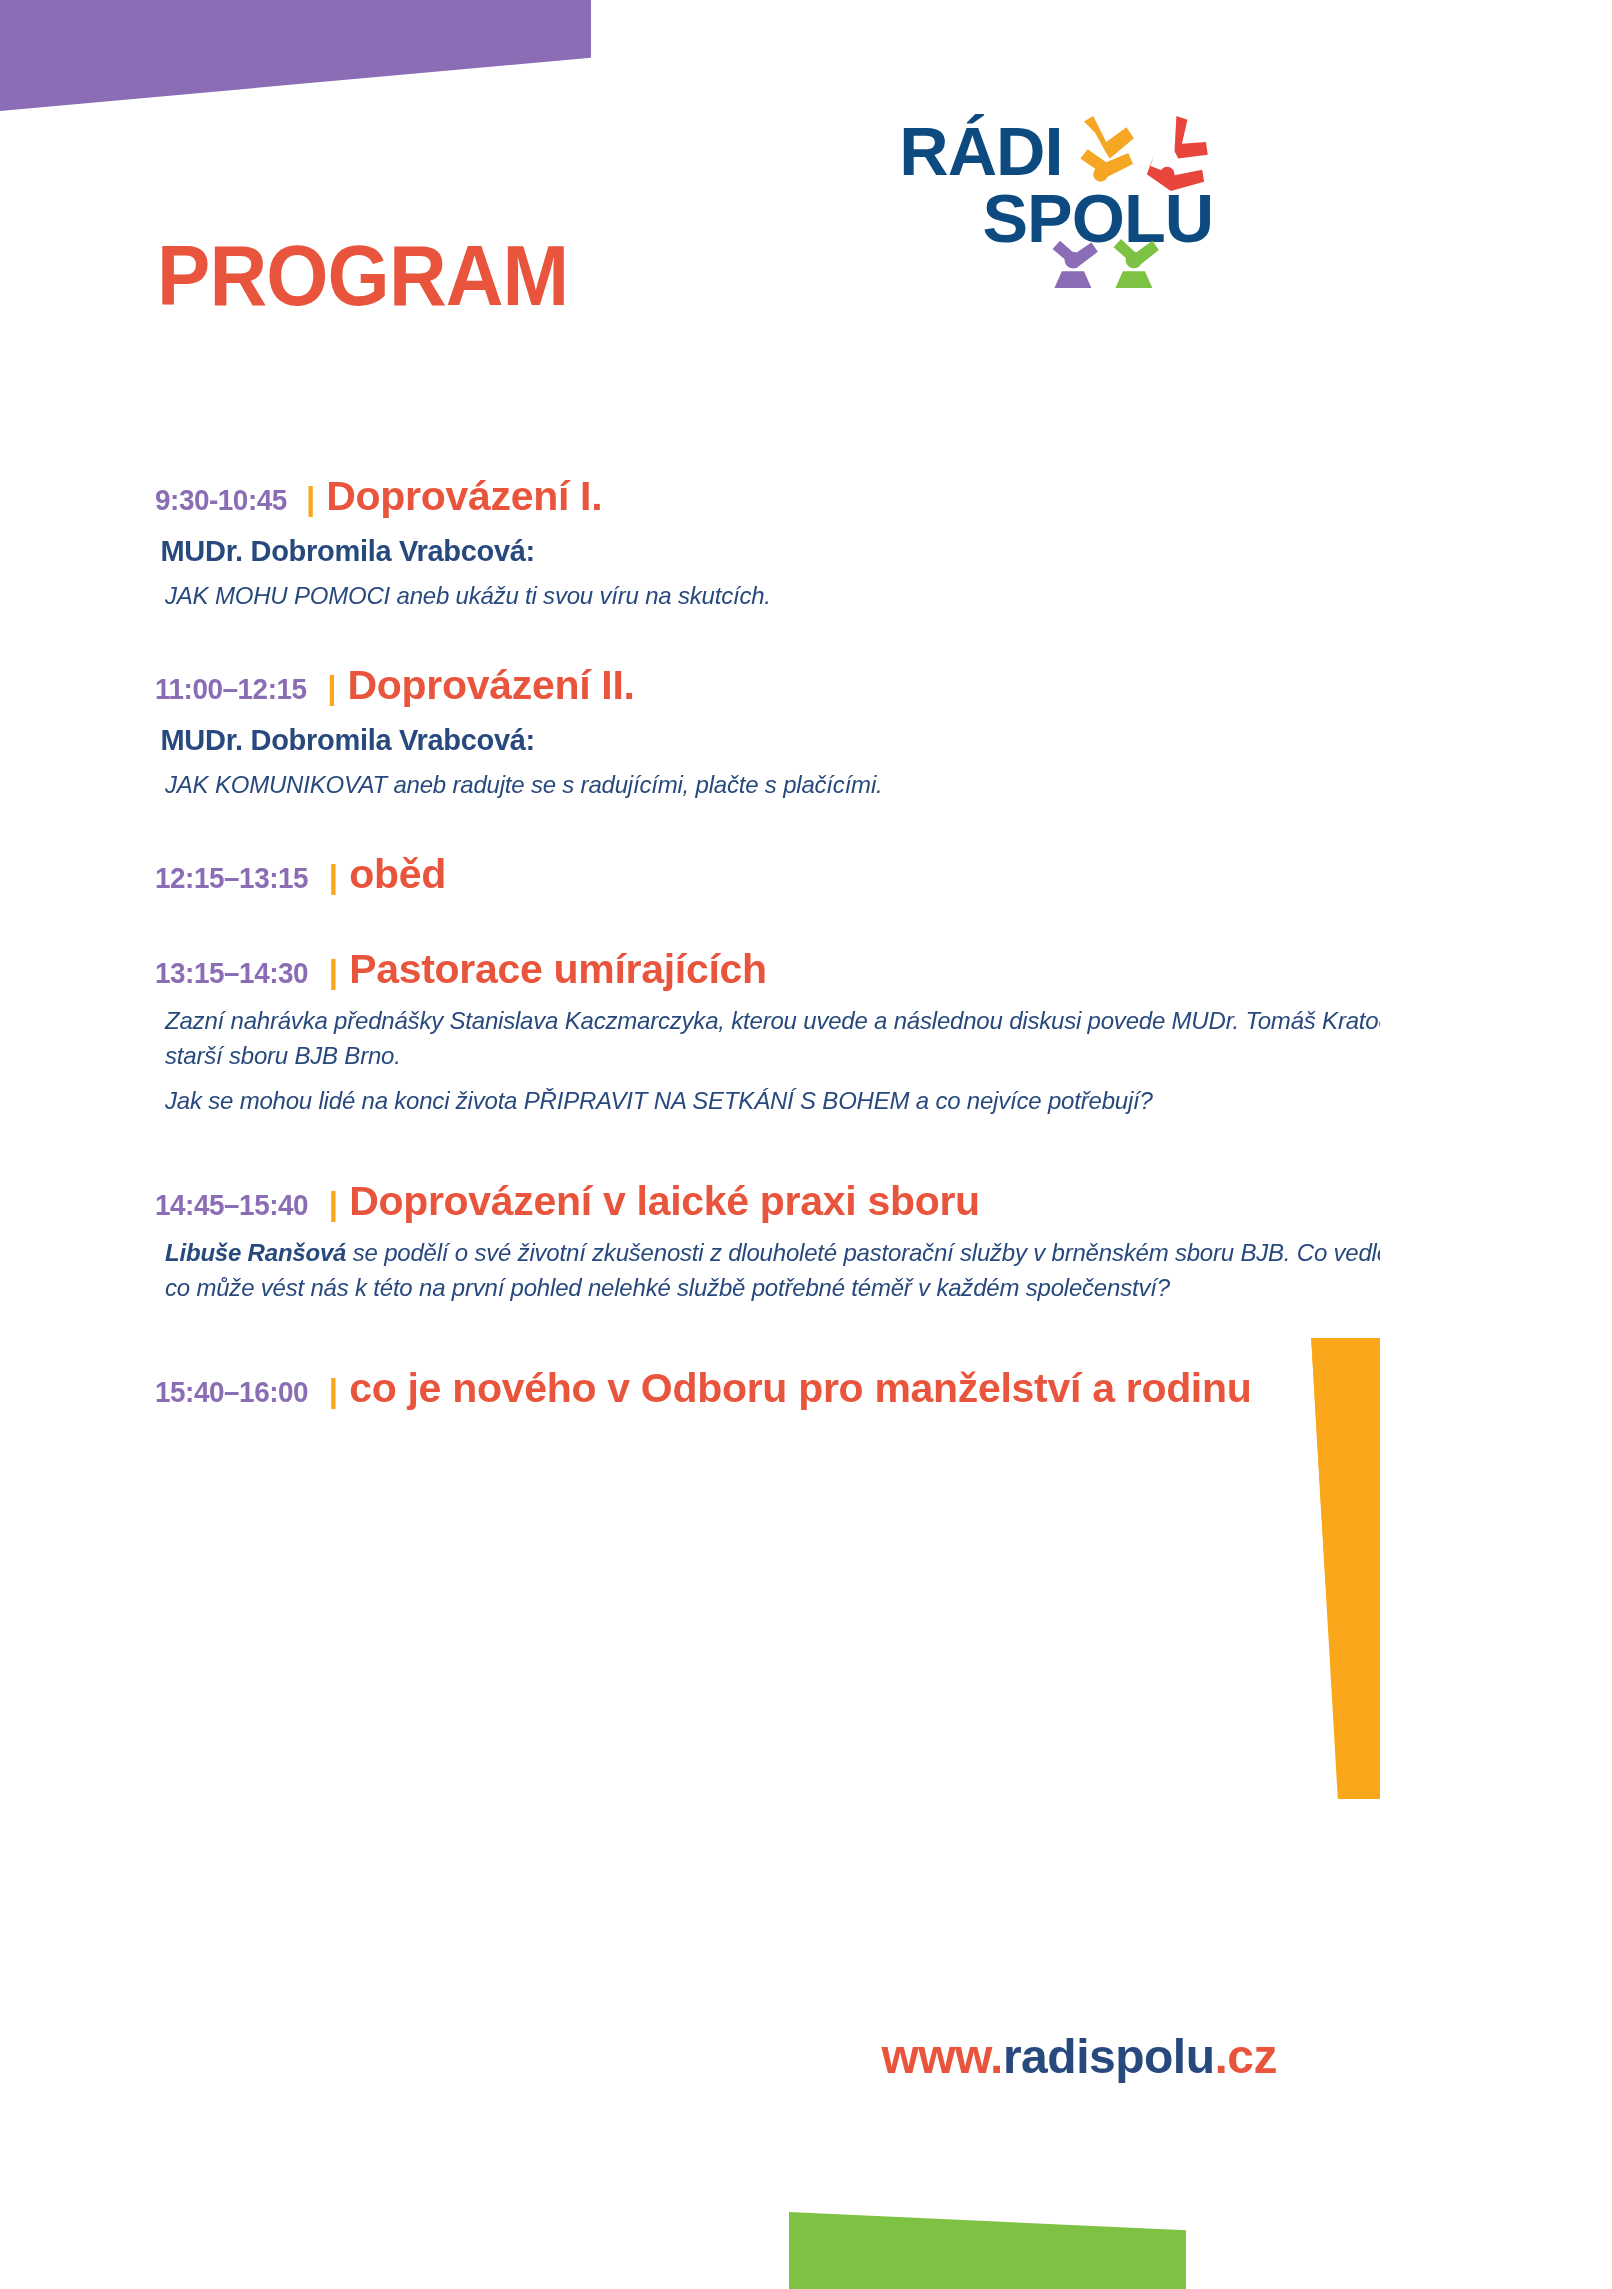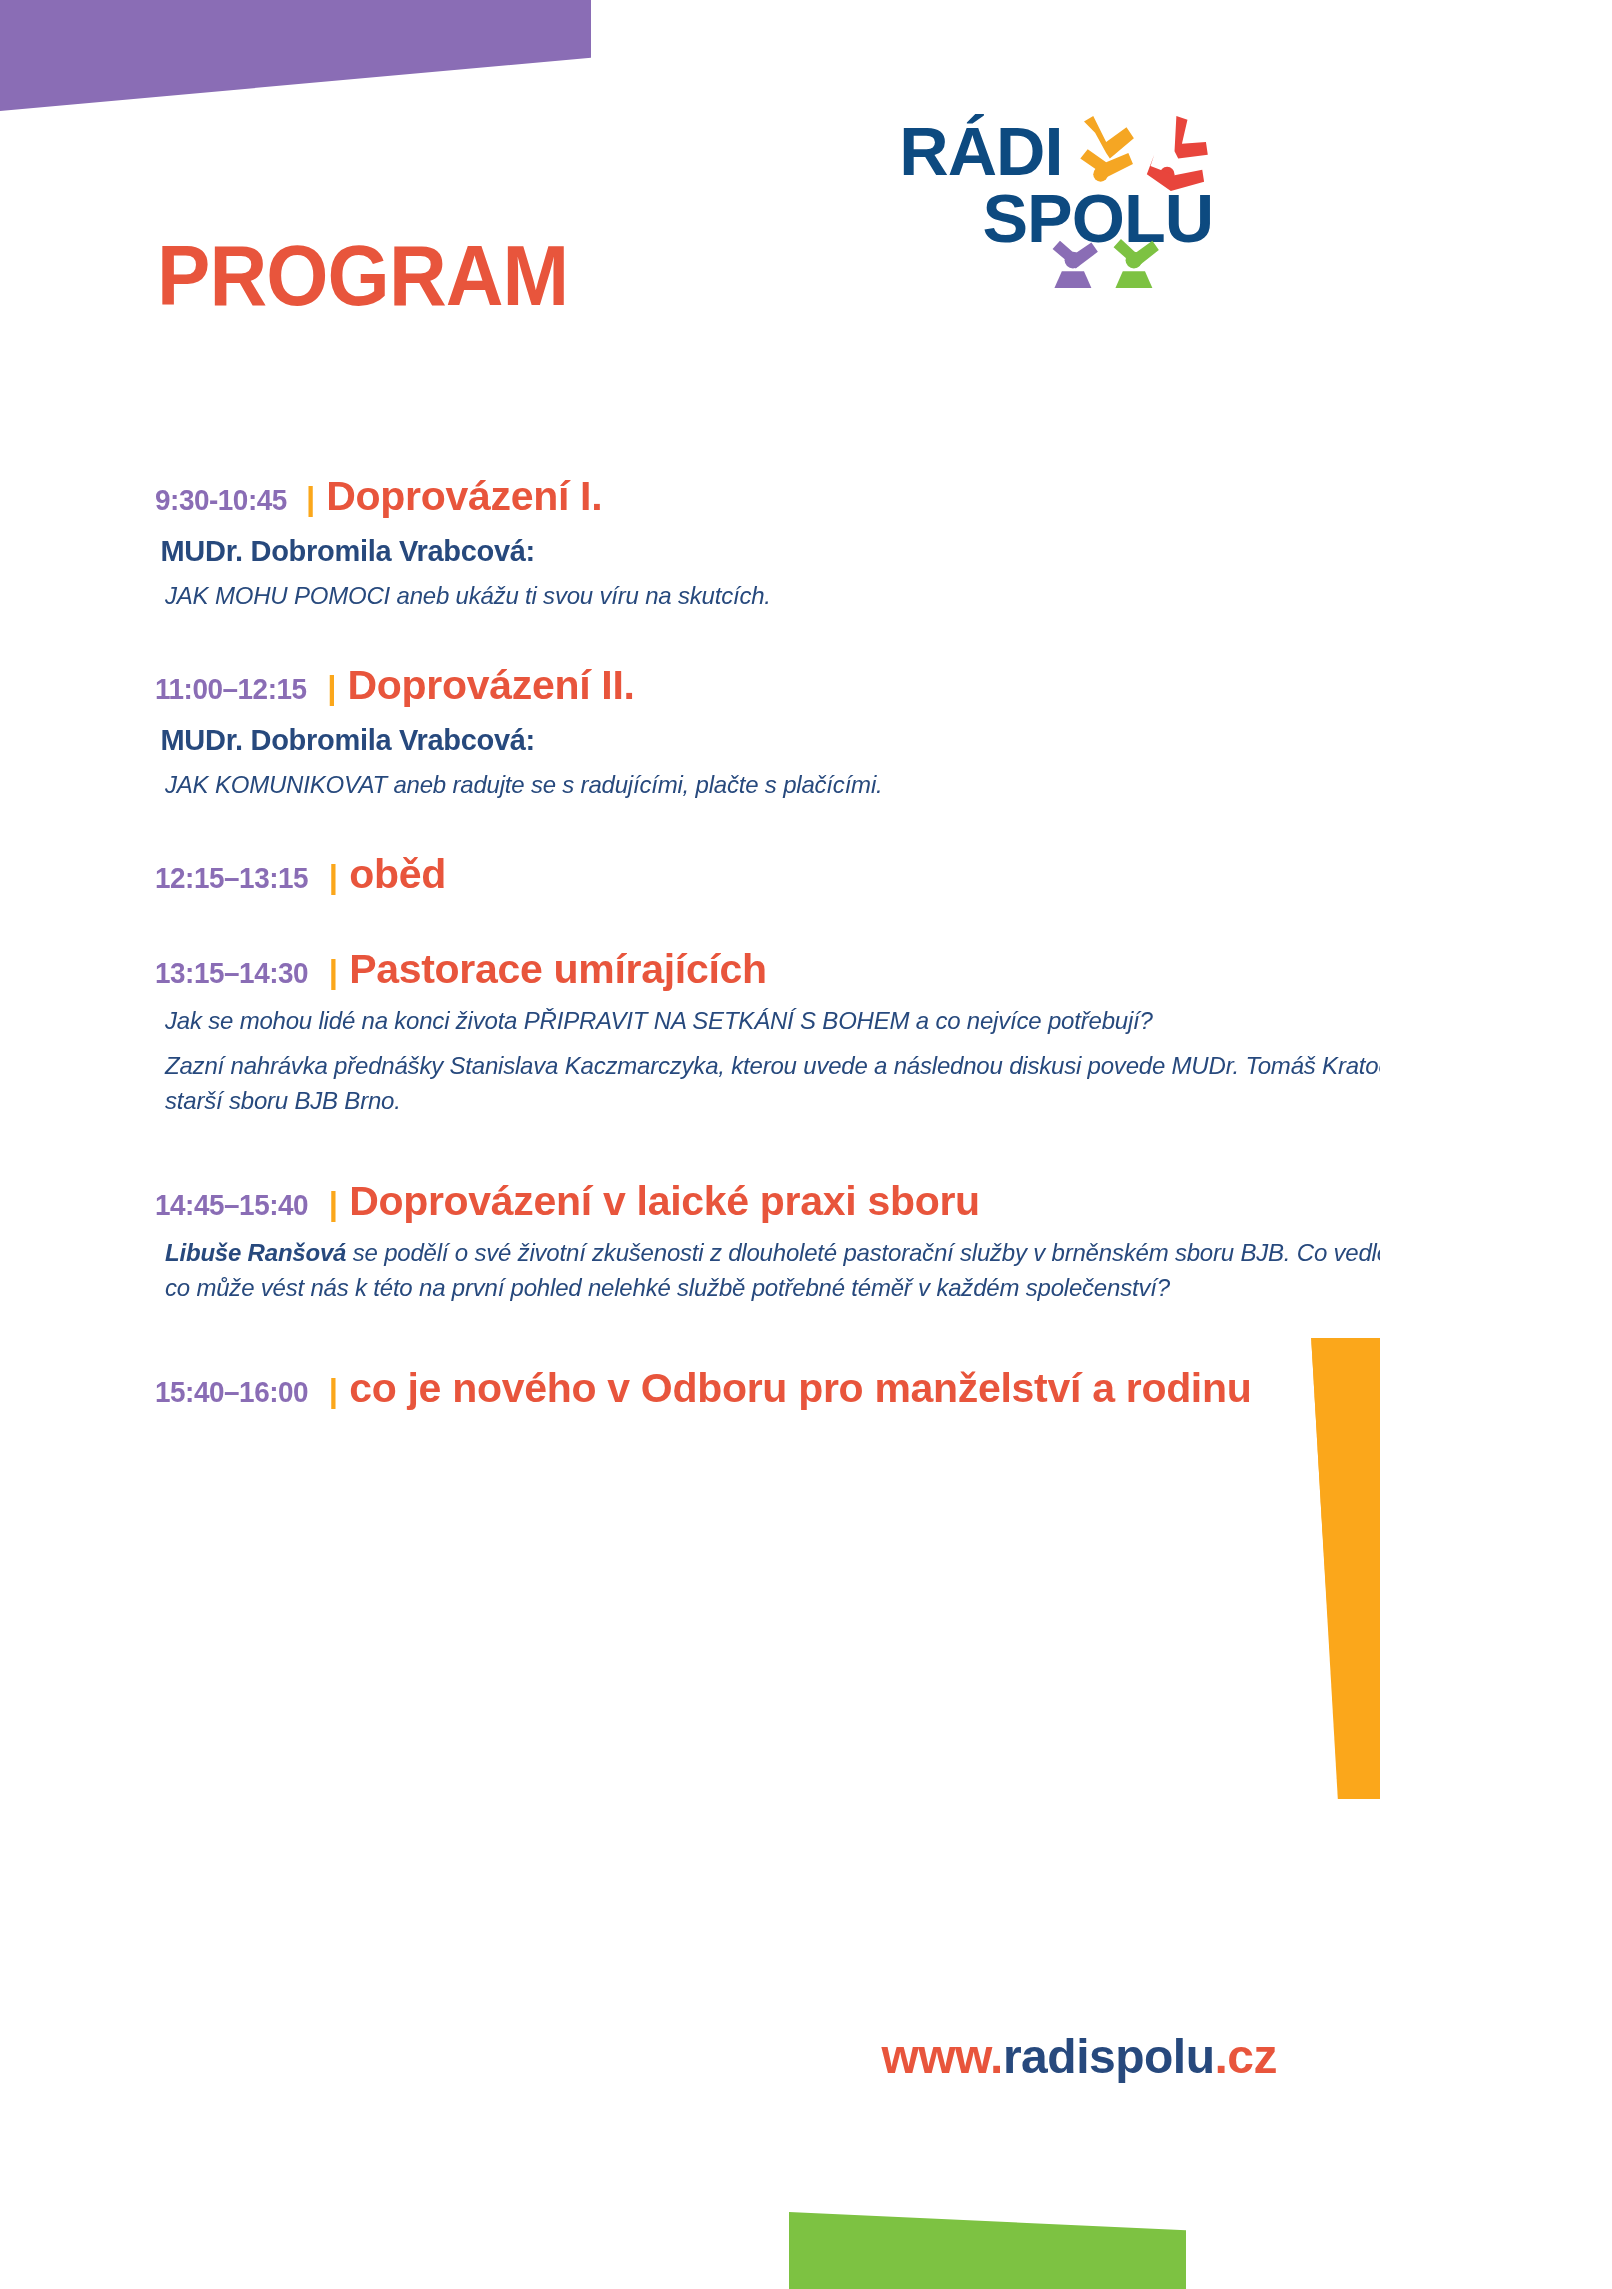--- a/index.html
+++ b/index.html
@@ -231,22 +231,22 @@
     </div>
 
     <div class="gap-md"></div>
 
     <div class="entry">
       <div class="entry-head">
         <span class="entry-time">13:15–14:30</span>
         <span class="entry-sep">|</span>
         <span class="entry-title">Pastorace umírajících</span>
       </div>
+      <p class="entry-body">Zazní nahrávka přednášky Stanislava Kaczmarczyka, kterou uvede a následnou diskusi povede MUDr. Tomáš Kratochvíl, starší sboru BJB Brno.</p>
       <p class="entry-body">Jak se mohou lidé na konci života PŘIPRAVIT NA SETKÁNÍ S BOHEM a co nejvíce potřebují?</p>
-      <p class="entry-body">Zazní nahrávka přednášky Stanislava Kaczmarczyka, kterou uvede a následnou diskusi povede MUDr. Tomáš Kratochvíl, starší sboru BJB Brno.</p>
     </div>
 
     <div class="gap-lg"></div>
 
     <div class="entry">
       <div class="entry-head">
         <span class="entry-time">14:45–15:40</span>
         <span class="entry-sep">|</span>
         <span class="entry-title">Doprovázení v laické praxi sboru</span>
       </div>

